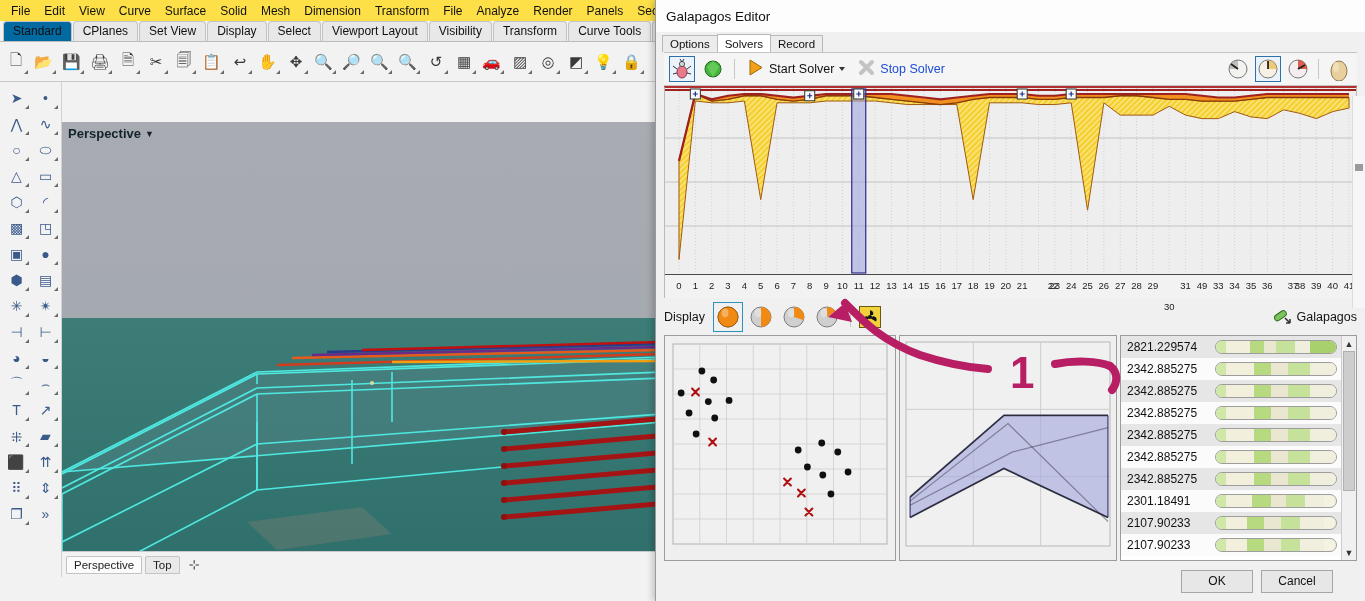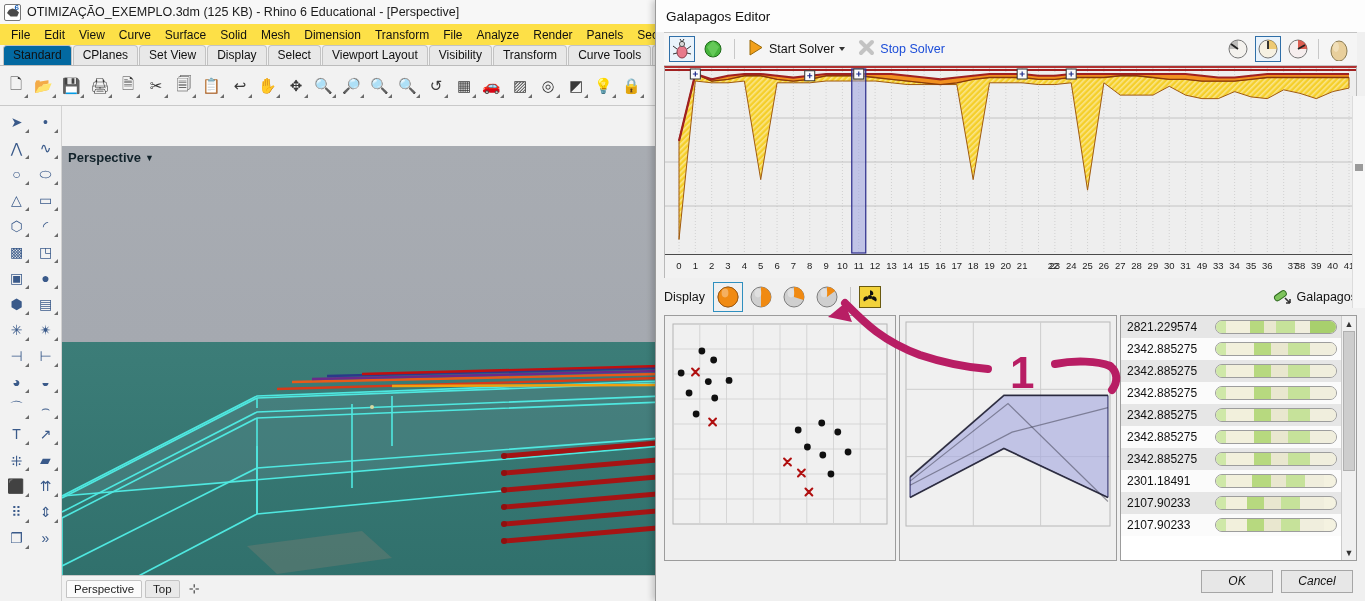--- a/index.html
+++ b/index.html
@@ -153,45 +153,41 @@
     background: #f4f2e0; overflow: hidden; display: flex; }
   .genebar span { height: 100%; display: block; }
   #list-scroll { position: absolute; right: 0; top: 0; width: 15px; height: 100%;
     background: #f0f0f0; border-left: 1px solid #ccc; }
   #list-scroll .arr { height: 15px; display:flex;align-items:center;justify-content:center;
     font-size: 9px; color:#333; background: #f0f0f0; }
   #list-scroll .thumb { position: absolute; top: 15px; left: 1px; width: 12px; height: 140px;
     background: #cdcdcd; border: 1px solid #b0b0b0; }
 
   #g-footer { height: 40px; display: flex; align-items: center; justify-content: flex-end;
-    gap: 8px; padding-right: 12px; background: #f0f0f0; font-style: italic; }
+    gap: 8px; padding-right: 32px; background: #f0f0f0; }
   .dlgbtn { width: 72px; height: 23px; font-size: 12px; color: #111;
     background: #e7e7e7; border: 1px solid #a6a6a6;
     display: flex; align-items: center; justify-content: center; }
 
   #right-scroll { position: absolute; right: 0; top: 96px; width: 13px; height: 212px;
     background: #f6f6f6; border-left: 1px solid #dcdcdc; }
   #right-scroll .rthumb { position: absolute; top: 68px; left: 2px; width: 8px; height: 7px;
     background: #9a9a9a; }
 
   
   #annot { position: absolute; left: 0; top: 0; width: 1365px; height: 601px;
     pointer-events: none; }
 </style>
 </head>
 <body>
 
 <div id="root">
 
   <div id="rhino">
 
-    <div id="rhino-title">
-      <div class="rhino-logo"></div>
-      <span>OTIMIZAÇÃO_EXEMPLO.3dm (125 KB) - Rhino 6 Educational - [Perspective]</span>
-    </div>
 
     <div id="rhino-menubar">
         <div class="mi">File</div>
         <div class="mi">Edit</div>
         <div class="mi">View</div>
         <div class="mi">Curve</div>
         <div class="mi">Surface</div>
         <div class="mi">Solid</div>
         <div class="mi">Mesh</div>
         <div class="mi">Dimension</div>
@@ -517,20 +513,25 @@
       </div>
     </div>
   </div>
 
   <div id="galapagos">
 
     <div id="g-titlebar">
       <span>Galapagos Editor</span>
     </div>
 
+    <div id="g-tabs">
+        <div class="gtab">Options</div>
+        <div class="gtab active">Solvers</div>
+        <div class="gtab">Record</div>
+      </div>
 
     <div id="g-toolbar">
       <div class="gicon sel">
         <svg width="20" height="20" viewBox="0 0 20 20">
           <ellipse cx="10" cy="13" rx="5" ry="6" fill="#e87a8c" stroke="#8a3a48" stroke-width="1"></ellipse>
           <circle cx="10" cy="5" r="2.6" fill="#d8d8d8" stroke="#555" stroke-width="1"></circle>
           <g stroke="#333" stroke-width="1" fill="none">
             <path d="M5 10 L1 7 M15 10 L19 7 M5 14 L1 15 M15 14 L19 15"></path>
             <path d="M10 3 L8 0 M10 3 L12 0"></path>
           </g>
@@ -696,21 +697,21 @@
           <span class="axtick" style="left: 340.829px;">20</span>
           <span class="axtick" style="left: 357.171px;">21</span>
           <span class="axtick" style="left: 388px;">22</span>
           <span class="axtick" style="left: 389.854px;">23</span>
           <span class="axtick" style="left: 406.195px;">24</span>
           <span class="axtick" style="left: 422.537px;">25</span>
           <span class="axtick" style="left: 438.878px;">26</span>
           <span class="axtick" style="left: 455.22px;">27</span>
           <span class="axtick" style="left: 471.561px;">28</span>
           <span class="axtick" style="left: 487.902px;">29</span>
-          <span class="axtick" style="left: 504.244px;">30</span>
+          <span class="axtick" style="left: 504.244px; margin-top: 21px;">30</span>
           <span class="axtick" style="left: 520.585px;">31</span>
           <span class="axtick" style="left: 536.927px;">49</span>
           <span class="axtick" style="left: 553.268px;">33</span>
           <span class="axtick" style="left: 569.61px;">34</span>
           <span class="axtick" style="left: 585.951px;">35</span>
           <span class="axtick" style="left: 602.293px;">36</span>
           <span class="axtick" style="left: 628px;">37</span>
           <span class="axtick" style="left: 634.976px;">38</span>
           <span class="axtick" style="left: 651.317px;">39</span>
           <span class="axtick" style="left: 667.659px;">40</span>

